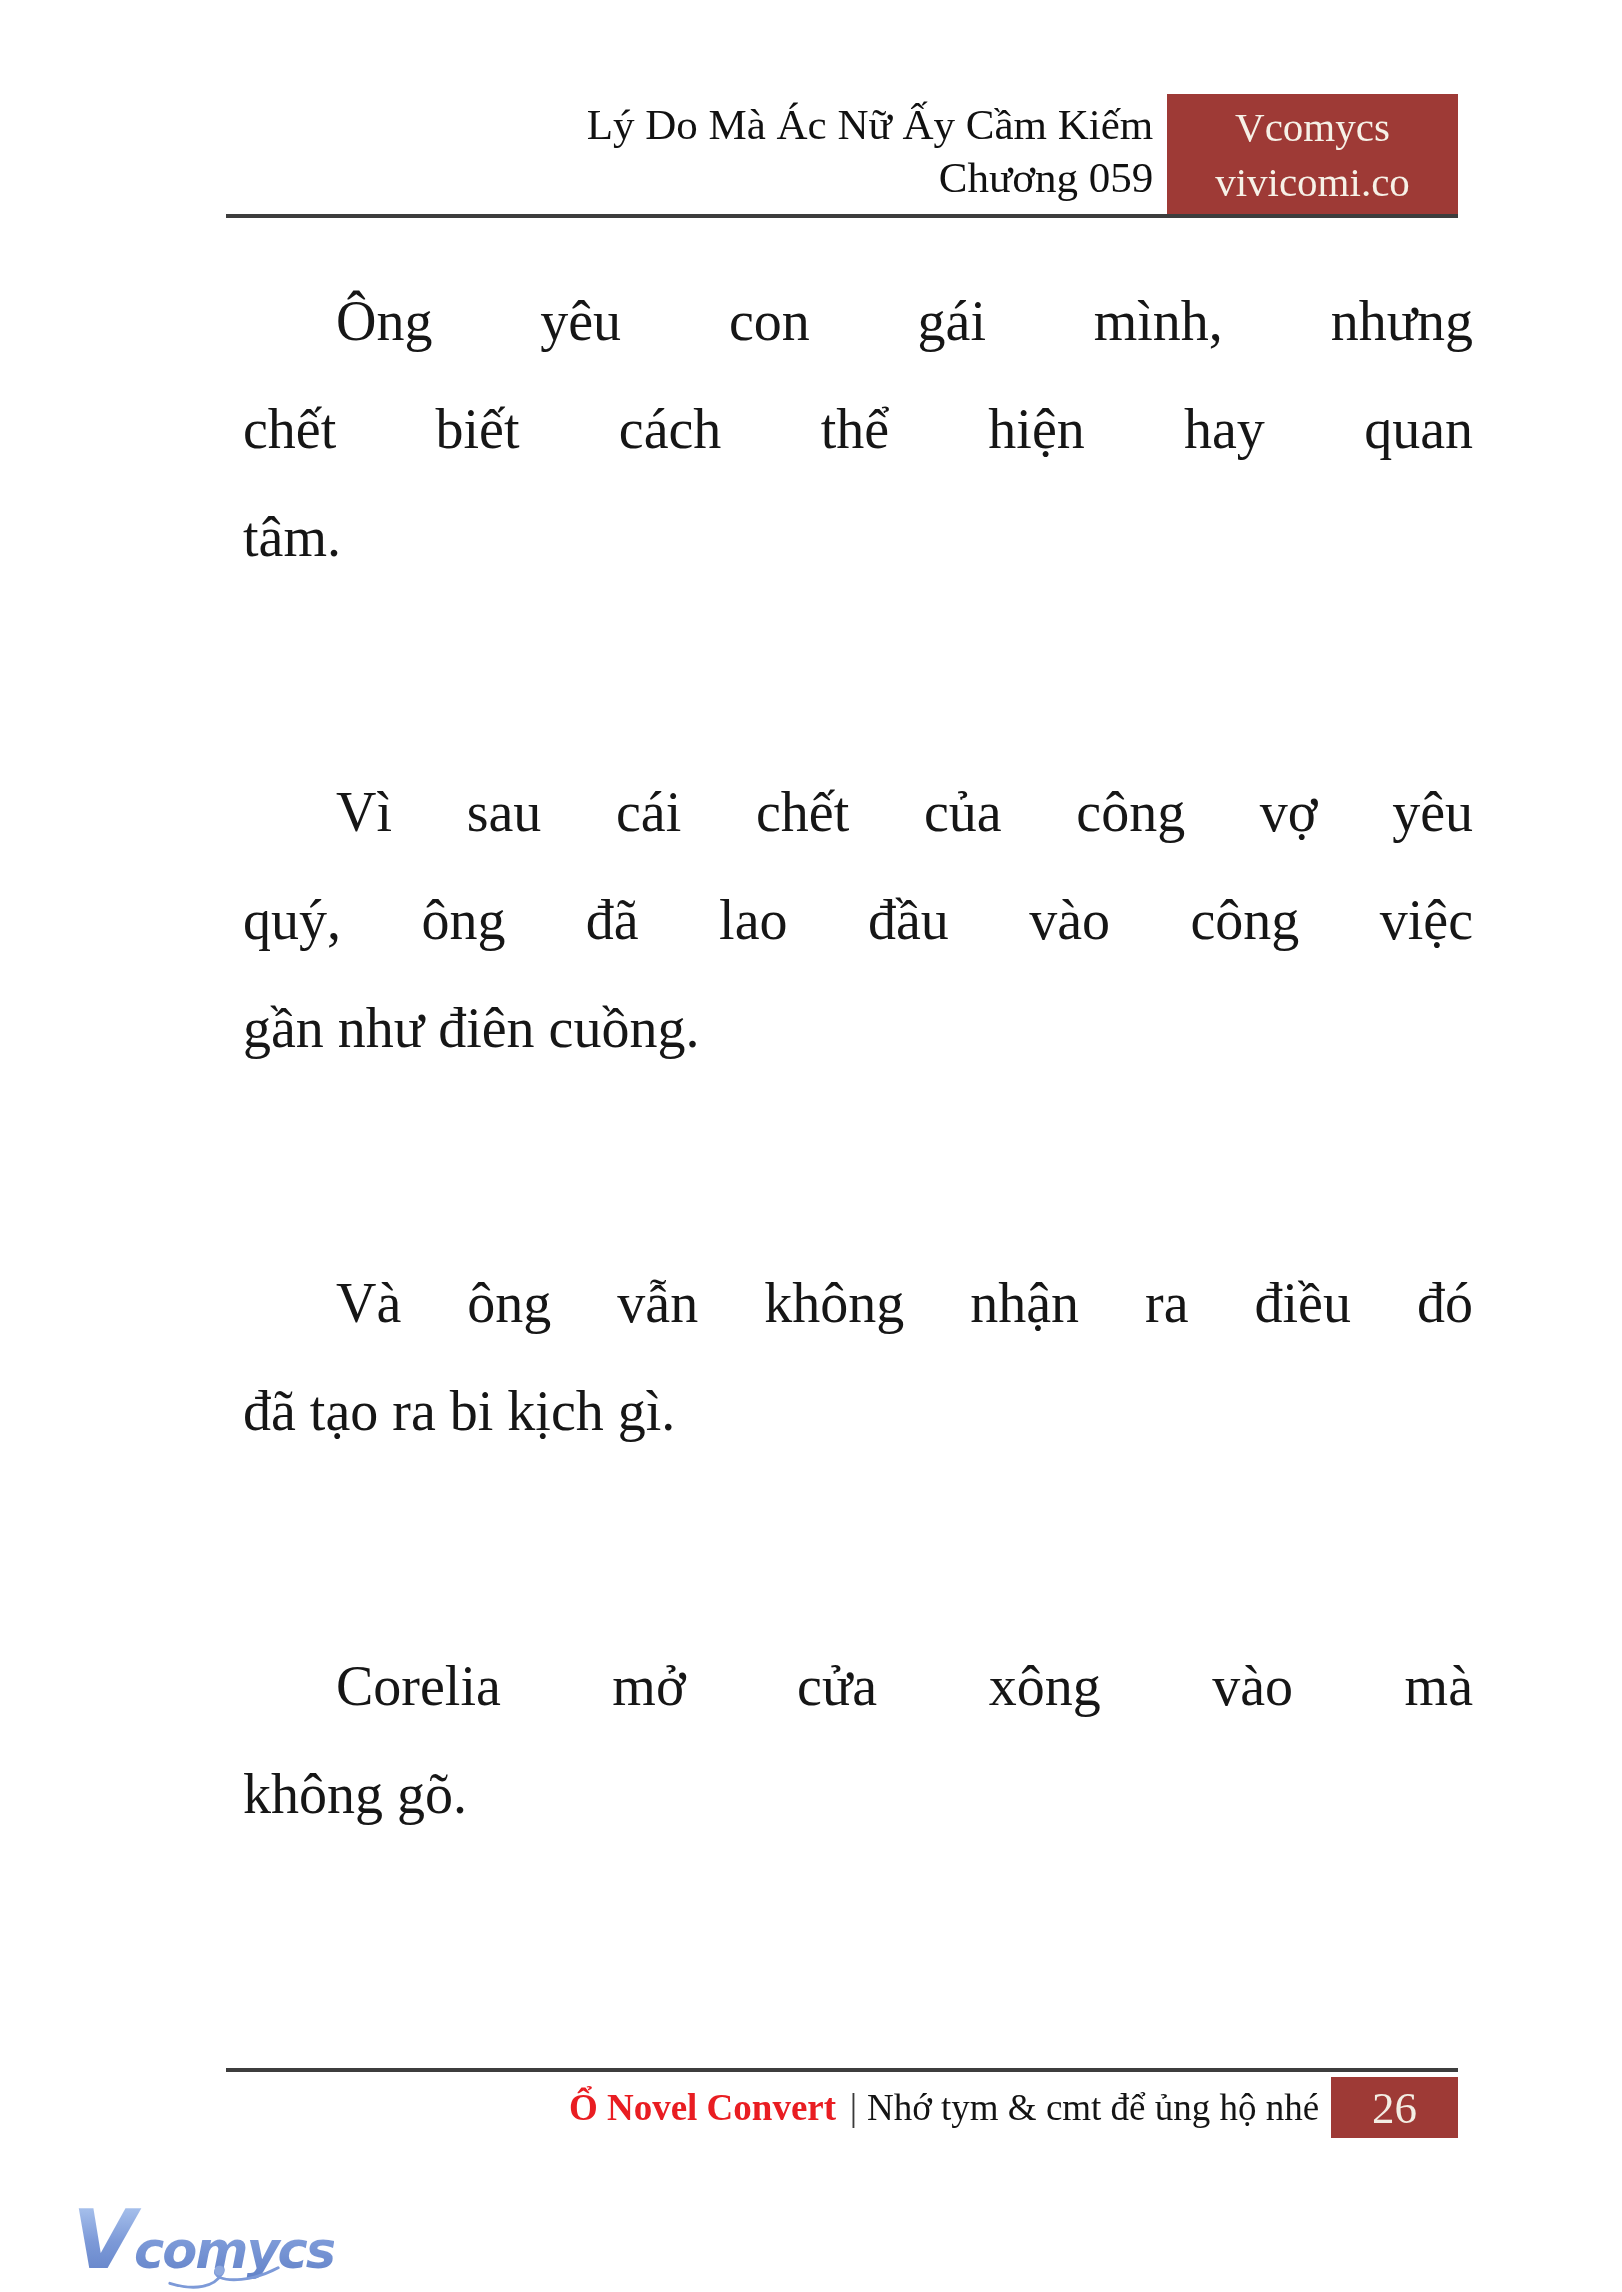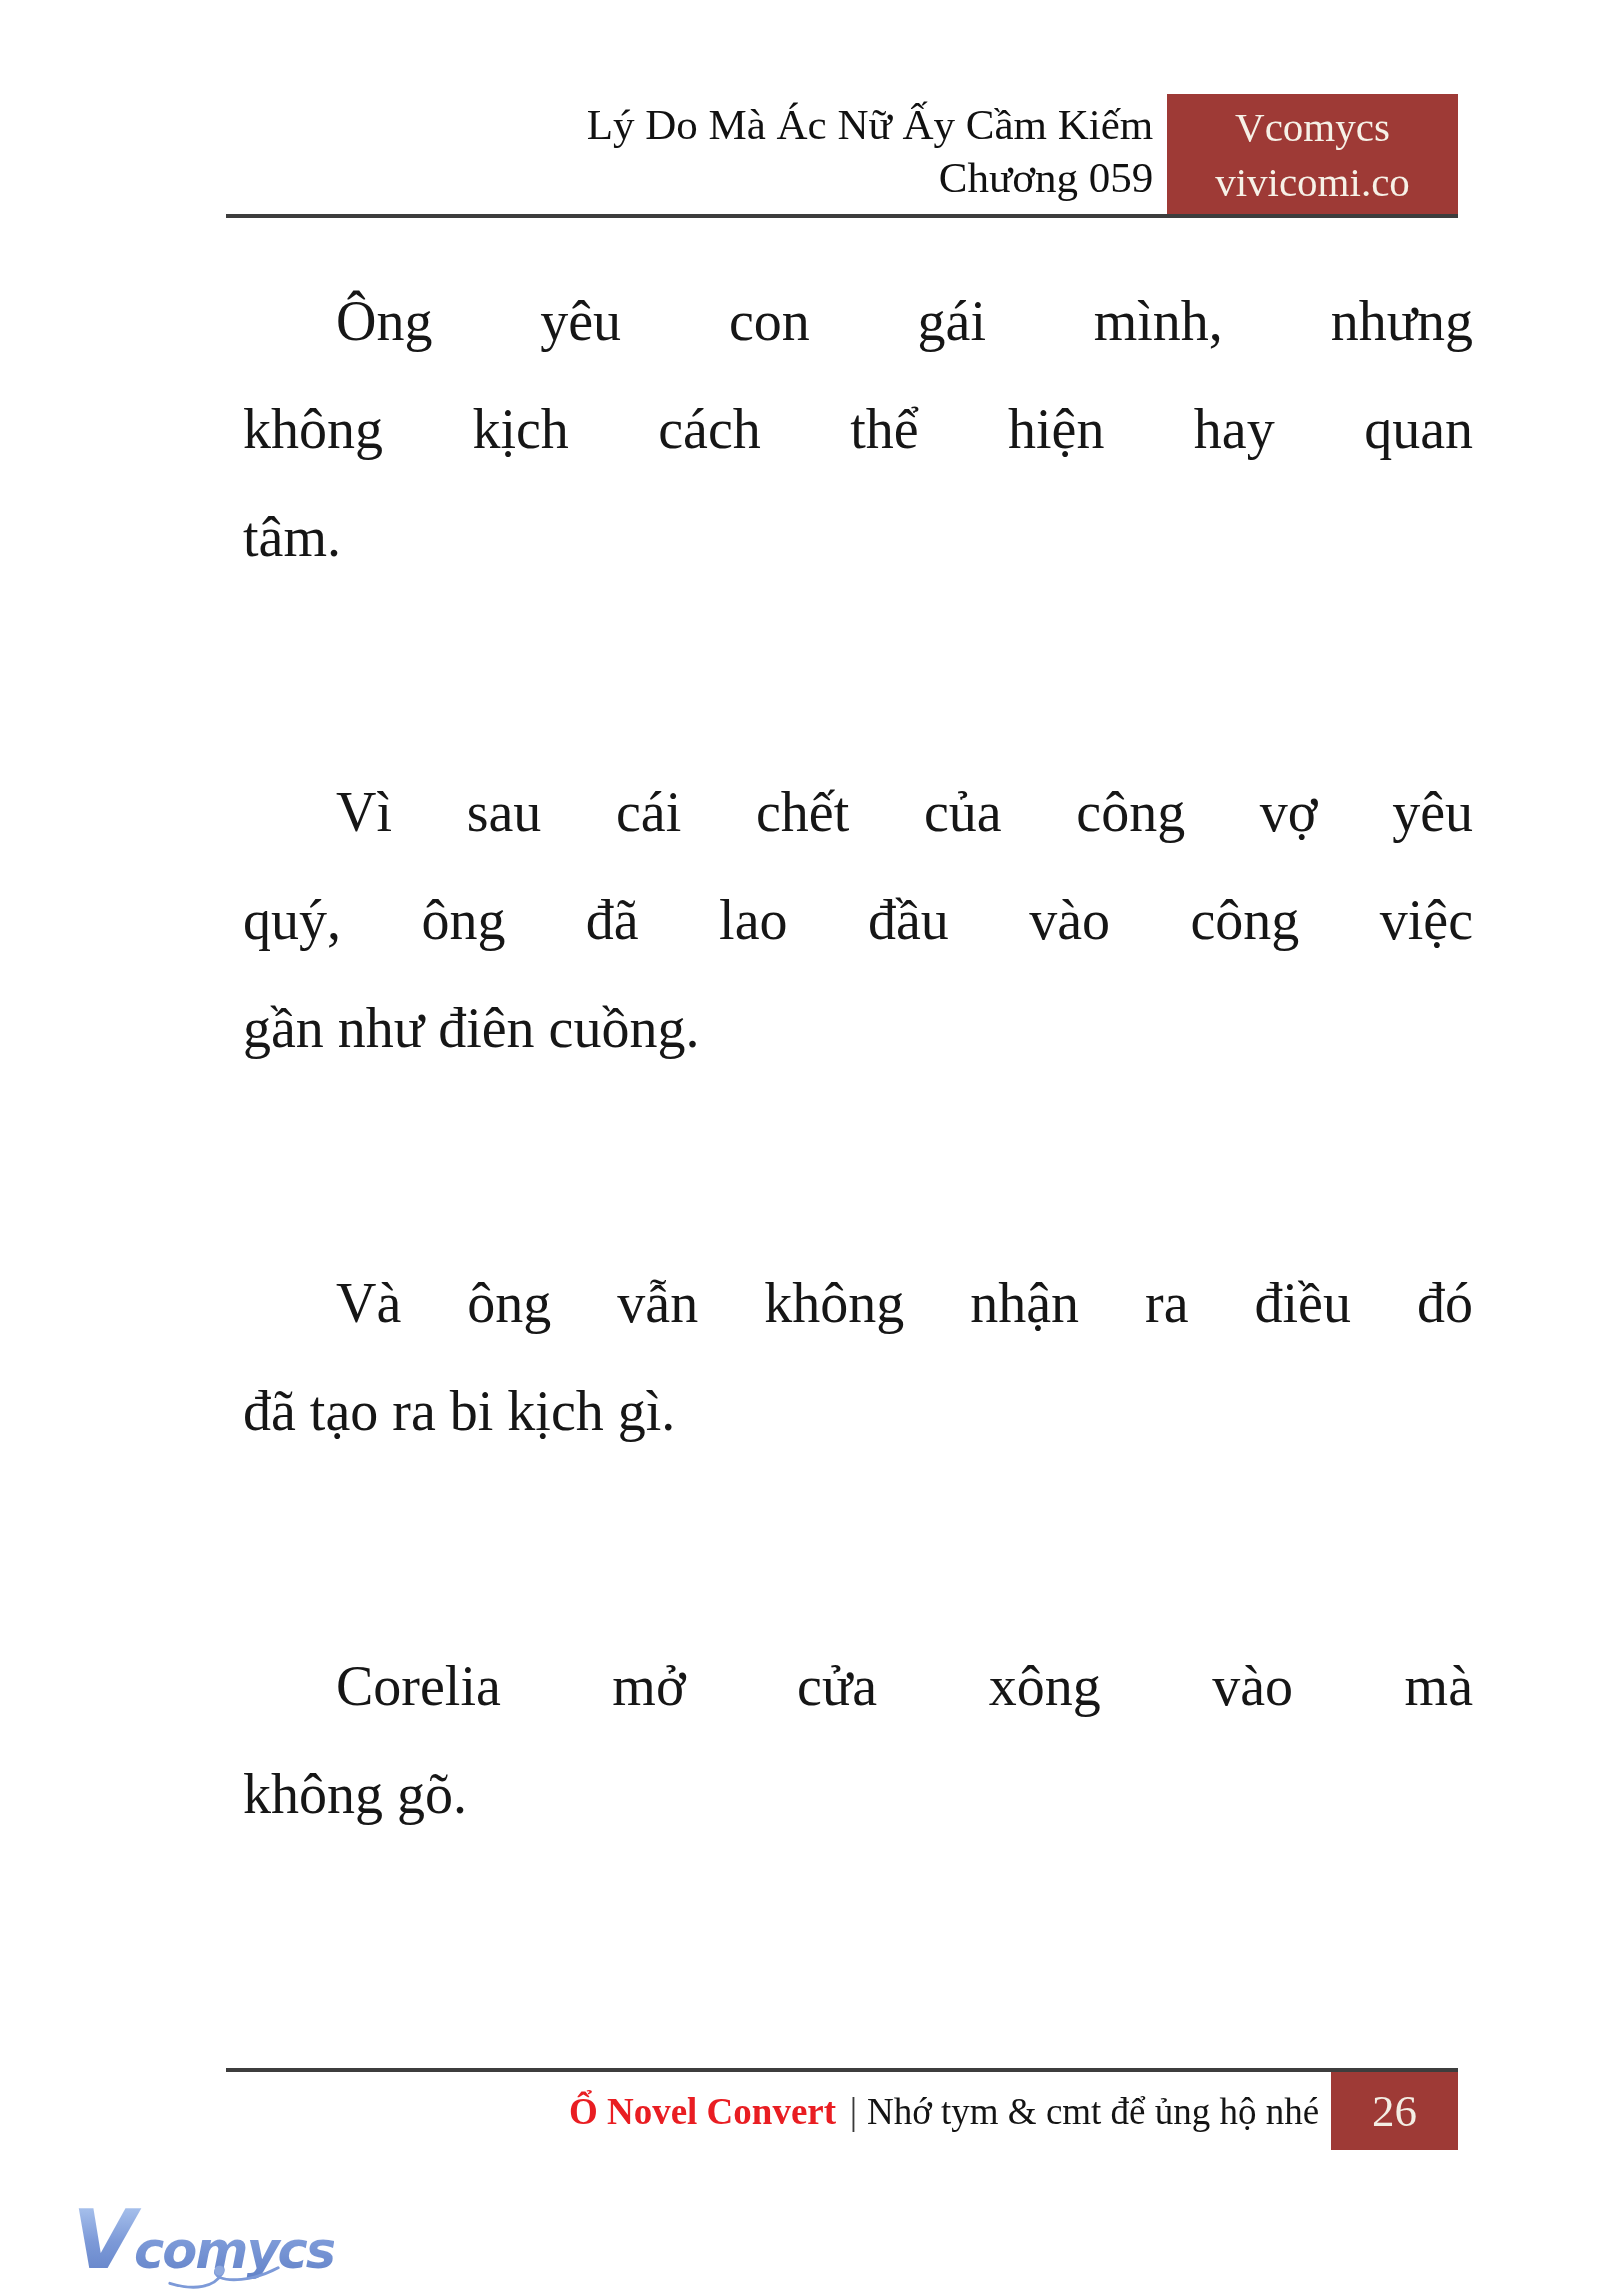--- a/index.html
+++ b/index.html
@@ -92,21 +92,21 @@
   .footer-text {
     font-size: 37px;
     line-height: 71px;
     white-space: nowrap;
     color: #141414;
   }
   .footer-brand { color: #e91d22; font-weight: bold; }
   .footer-sep { color: #3a3a3a; margin: 0 9.8px 0 13.7px; font-weight: normal; }
   .page-box {
     width: 127px;
-    height: 78px;
+    height: 61px;
     background: #9e3a36;
     color: #f3eee4;
     font-size: 45px;
     display: flex;
     align-items: center;
     justify-content: center;
     flex: 0 0 auto;
   }
 
   
@@ -145,21 +145,21 @@
     <div class="brand-box">
       <div>Vcomycs</div>
       <div>vivicomi.co</div>
     </div>
   </div>
   <div class="rule rule-top"></div>
 
   <div class="content" id="content">
       <div class="para">
         <div class="jline first">Ông yêu con gái mình, nhưng</div>
-        <div class="jline">không kịch cách thể hiện hay quan</div>
+        <div class="jline">chết biết cách thể hiện hay quan</div>
         <div class="jline last">tâm.</div>
       </div>
       <div class="para">
         <div class="jline first">Vì sau cái chết của công vợ yêu</div>
         <div class="jline">quý, ông đã lao đầu vào công việc</div>
         <div class="jline last">gần như điên cuồng.</div>
       </div>
       <div class="para">
         <div class="jline first">Và ông vẫn không nhận ra điều đó</div>
         <div class="jline last">đã tạo ra bi kịch gì.</div>

